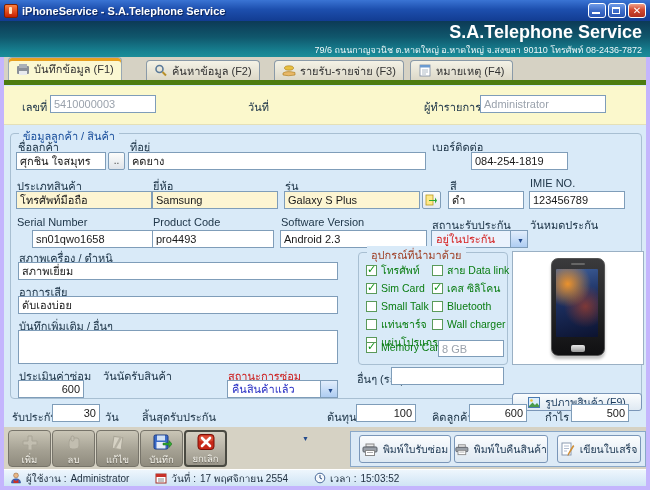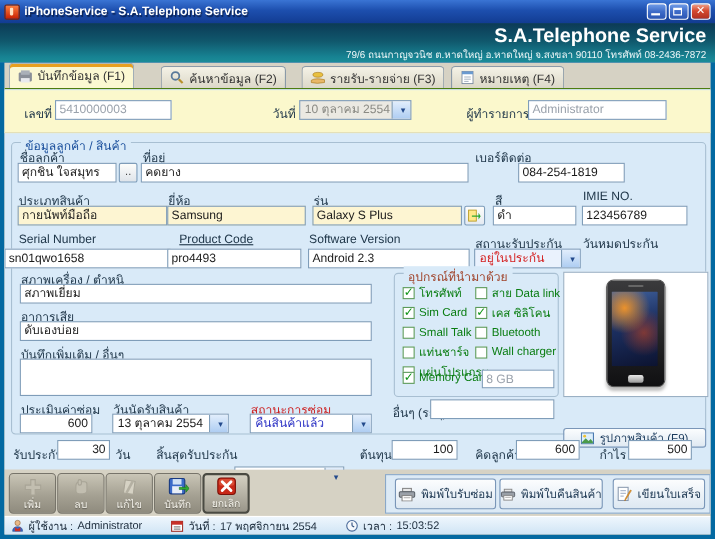--- a/index.html
+++ b/index.html
@@ -22,34 +22,34 @@
   .wbtn.max::after{content:"";position:absolute;left:3px;top:3px;width:8px;height:7px;border:1px solid #fff;border-top-width:2px;box-sizing:border-box;}
   .wbtn.close::after{content:"\2715";position:absolute;left:0;right:0;top:0;text-align:center;color:#fff;font-size:10px;font-weight:bold;line-height:13px;}
 
   
   .header{position:absolute;top:21px;left:0;width:650px;height:36px;
     background:linear-gradient(180deg,#0c3a56 0%,#10576c 45%,#178292 85%,#1b8d99 100%);}
   .company{position:absolute;right:8px;top:1px;color:#fff;font-size:18px;font-weight:bold;white-space:nowrap;}
   .address{position:absolute;right:8px;top:22px;color:#eef7f8;font-size:9px;white-space:nowrap;}
 
   
-  .app-body{position:absolute;top:57px;left:0;width:650px;height:433px;background:#0369a1;box-sizing:border-box;padding:0 4px 4px 4px;}
+  .app-body{position:absolute;top:57px;left:0;width:650px;height:433px;background:#c4b5fd;box-sizing:border-box;padding:0 4px 4px 4px;}
   .app-inner{position:relative;width:642px;height:429px;background:#d6d2c4;overflow:hidden;}
 
   
   .tabstrip{position:absolute;top:0;left:0;width:642px;height:23px;}
   .tab{position:absolute;top:3px;height:20px;border:1px solid #8a9aa8;border-bottom:none;border-radius:4px 4px 0 0;
     background:linear-gradient(180deg,#f4f2e6,#dcd8c8);display:flex;align-items:center;gap:4px;padding:0 7px;box-sizing:border-box;
     font-size:11px;color:#333;white-space:nowrap;}
   .tab.active{top:0;height:23px;background:#fbf8d2;border-color:#98a8b4;z-index:3;
     box-shadow:inset 0 3px 0 #e8a020;}
   .ticon{width:14px;height:13px;flex:0 0 auto;}
 
   
-  .tabcontent{position:absolute;top:23px;left:0;width:642px;height:347px;background:#d9eaf8;border-top:1px solid #4d7c0f;box-sizing:border-box;}
+  .tabcontent{position:absolute;top:23px;left:0;width:642px;height:347px;background:#d9eaf8;border-top:5px solid #4d7c0f;box-sizing:border-box;}
   .yellowstrip{position:absolute;top:1px;left:0;width:642px;height:38px;background:#fbf8cc;border-bottom:1px solid #e4e0b8;}
   .lbl{position:absolute;font-size:11px;color:#20374a;white-space:nowrap;}
   .lbl.red{color:#cc1a1a;}
   .field{position:absolute;height:18px;box-sizing:border-box;border:1px solid #7f9db9;background:#fff;
     font-size:11px;color:#1a1a1a;padding:1px 3px;line-height:14px;white-space:nowrap;overflow:hidden;}
   .field.cream{background:#fdf5d2;}
   .field.grey{color:#9aa2ac;}
   .field.num{text-align:right;}
   .combo{position:absolute;height:18px;box-sizing:border-box;border:1px solid #7f9db9;background:#fff;
     font-size:11px;color:#1a1a1a;padding:1px 18px 1px 4px;line-height:14px;white-space:nowrap;overflow:hidden;}
@@ -168,75 +168,73 @@
           <span>หมายเหตุ (F4)</span>
         </div>
       </div>
 
       <div class="tabcontent">
 
         <div class="yellowstrip">
           <div class="lbl" style="left:18px;top:12px;">เลขที่</div>
           <div class="field grey" style="left:46px;top:9px;width:106px;">5410000003</div>
           <div class="lbl" style="left:244px;top:12px;">วันที่</div>
-          <div class="combo disabled" style="left:268px;top:9px;width:102px;">10  ตุลาคม   2554</div>
           <div class="lbl" style="left:420px;top:12px;">ผู้ทำรายการ</div>
           <div class="field grey" style="left:476px;top:9px;width:126px;">Administrator</div>
         </div>
 
         <div class="groupbox" style="left:6px;top:48px;width:630px;height:264px;">
           <div class="grouptitle">ข้อมูลลูกค้า / สินค้า</div>
         </div>
 
         <div class="lbl" style="left:14px;top:53px;">ชื่อลูกค้า</div>
         <div class="field" style="left:12px;top:67px;width:90px;">ศุกชิน  ใจสมุทร</div>
         <div class="btn-dots" style="left:104px;top:67px;">..</div>
         <div class="lbl" style="left:126px;top:53px;">ที่อยู่</div>
         <div class="field" style="left:124px;top:67px;width:298px;">คดยาง</div>
         <div class="lbl" style="left:428px;top:53px;">เบอร์ติดต่อ</div>
         <div class="field" style="left:427px;top:67px;width:97px;margin-left:40px;">084-254-1819</div>
 
         <div class="lbl" style="left:13px;top:92px;">ประเภทสินค้า</div>
-        <div class="field cream" style="left:12px;top:106px;width:136px;">กายนัพท์มือถือ</div>
+        <div class="field cream" style="left:12px;top:106px;width:136px;">โทรศัพท์มือถือ</div>
         <div class="lbl" style="left:149px;top:92px;">ยี่ห้อ</div>
         <div class="field cream" style="left:148px;top:106px;width:126px;">Samsung</div>
         <div class="lbl" style="left:281px;top:92px;">รุ่น</div>
         <div class="field cream" style="left:280px;top:106px;width:136px;">Galaxy S Plus</div>
         <div class="mini-open" style="left:418px;top:106px;">
           <svg width="13" height="12" viewBox="0 0 13 12">
               <rect x="1" y="1" width="7" height="10" fill="#ffe98a" stroke="#b89a20" stroke-width=".8"></rect>
               <path d="M5 7 L11 7 L11 4.5 L13 7.5 L11 10.5 L11 8 L5 8 Z" fill="#2fa832" transform="translate(-1,-1)"></path>
             </svg>
         </div>
         <div class="lbl" style="left:446px;top:92px;">สี</div>
         <div class="field" style="left:444px;top:106px;width:76px;">ดำ</div>
         <div class="lbl" style="left:526px;top:92px;">IMIE NO.</div>
         <div class="field" style="left:525px;top:106px;width:96px;">123456789</div>
 
         <div class="lbl" style="left:13px;top:131px;">Serial Number</div>
-        <div class="field" style="left:0;top:145px;width:151px;">sn01qwo1658</div>
-        <div class="lbl" style="left:159px;top:131px;text-decoration:underline;">Product Code</div>
+        <div class="field" style="left:28px;top:145px;width:151px;">sn01qwo1658</div>
+        <div class="lbl" style="left:149px;top:131px;">Product Code</div>
         <div class="field" style="left:148px;top:145px;width:122px;">pro4493</div>
         <div class="lbl" style="left:277px;top:131px;">Software Version</div>
         <div class="field" style="left:276px;top:145px;width:147px;">Android 2.3</div>
         <div class="lbl" style="left:428px;top:131px;">สถานะรับประกัน</div>
         <div class="combo redval" style="left:427px;top:145px;width:97px;">อยู่ในประกัน</div>
         <div class="lbl" style="left:526px;top:131px;">วันหมดประกัน</div>
         <div class="field" style="left:525px;top:145px;width:88px;margin-top:32px;">11/2012</div>
 
         <div class="lbl" style="left:15px;top:164px;">สภาพเครื่อง / ตำหนิ</div>
         <div class="field" style="left:14px;top:177px;width:320px;">สภาพเยี่ยม</div>
         <div class="lbl" style="left:15px;top:198px;">อาการเสีย</div>
         <div class="field" style="left:14px;top:211px;width:320px;">ดับเองบ่อย</div>
         <div class="lbl" style="left:15px;top:232px;">บันทึกเพิ่มเติม / อื่นๆ</div>
         <div class="textarea" style="left:14px;top:245px;width:320px;height:34px;"></div>
         <div class="lbl" style="left:15px;top:282px;">ประเมินค่าซ่อม</div>
         <div class="field num" style="left:14px;top:295px;width:66px;">600</div>
         <div class="lbl" style="left:99px;top:282px;">วันนัดรับสินค้า</div>
-        <div class="combo" style="left:98px;top:295px;width:106px;">13  ตุลาคม   2554</div>
         <div class="lbl red" style="left:224px;top:282px;">สถานะการซ่อม</div>
         <div class="combo blueval" style="left:223px;top:295px;width:111px;">คืนสินค้าแล้ว</div>
 
         <div class="groupbox" style="left:354px;top:167px;width:148px;height:111px;">
           <div class="grouptitle rust" style="background:#d9eaf8;">อุปกรณ์ที่นำมาด้วย</div>
         </div>
         <div class="eqgrid" style="left:362px;top:176px;width:140px;">
           <div class="chk">
               <span class="cb on"></span>
               <span>โทรศัพท์</span>

